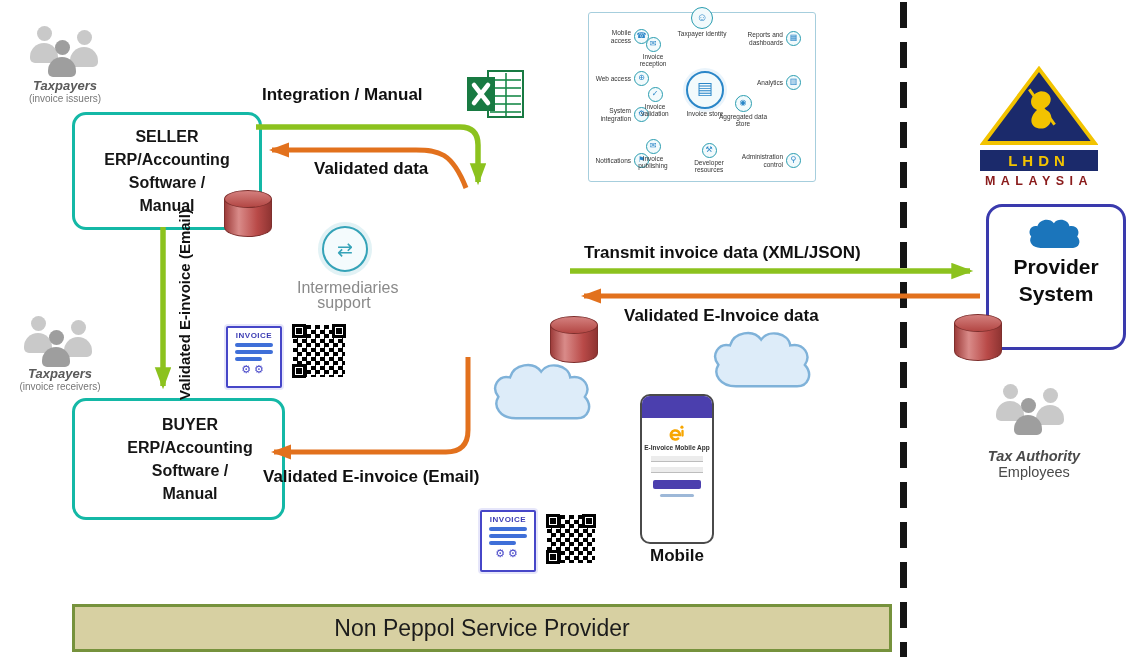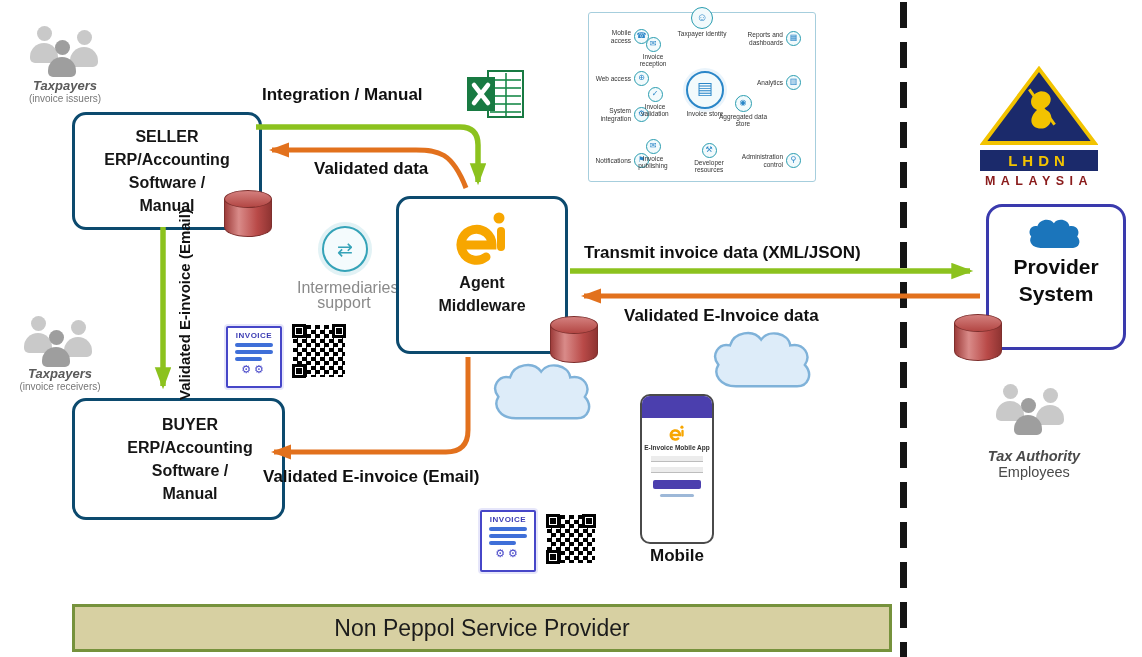--- a/index.html
+++ b/index.html
@@ -5,21 +5,21 @@
   html,body{margin:0;padding:0;background:#fff;}
   body{width:1142px;height:657px;font-family:"Liberation Sans",sans-serif;position:relative;overflow:hidden;}
   .canvas{position:relative;width:1142px;height:657px;background:#fff;}
 
   
   .separator{position:absolute;left:900px;top:2px;width:7px;height:655px;z-index:1;
     background:repeating-linear-gradient(180deg,#141414 0 26px,transparent 26px 40px);}
   .arrows{position:absolute;left:0;top:0;width:1142px;height:657px;z-index:5;pointer-events:none;}
 
   
-  .gbox{position:absolute;background:#fff;border:3px solid #0c4a6e;border-radius:14px;z-index:3;
+  .gbox{position:absolute;background:#fff;border:3px solid #14b8a6;border-radius:14px;z-index:3;
     display:flex;flex-direction:column;align-items:center;justify-content:center;
     font-weight:700;font-size:16px;color:#161616;line-height:23px;text-align:center;}
   .seller{left:72px;top:112px;width:184px;height:112px;}
   .buyer{left:72px;top:398px;width:184px;height:116px;padding-left:23px;}
   .agent{left:396px;top:196px;width:172px;height:158px;justify-content:flex-start;padding-top:8px;box-sizing:border-box;}
   .agent .lines{margin-top:2px;}
 
   .mbox{position:absolute;left:986px;top:204px;width:140px;height:146px;background:#fff;border:3px solid #3a3aad;
     border-radius:16px;z-index:3;display:flex;flex-direction:column;align-items:center;padding-top:8px;box-sizing:border-box;
     font-weight:700;font-size:21px;color:#0d0d0d;line-height:27px;text-align:center;}
@@ -242,33 +242,20 @@
       <span class="ms-icon">⚲</span>
     </div>
   </div>
 
   <div class="inter-icon">⇄</div>
   <div class="inter-cap">
     <div>Intermediaries</div>
     <div>support</div>
   </div>
 
-  <div class="gbox agent">
-    <div class="agent-logo">
-      <svg width="54" height="62" viewBox="0 0 54 62">
-        <circle cx="44" cy="11" r="5.5" fill="#f7a600"></circle>
-        <path d="M46,24 V40" stroke="#f7a600" stroke-width="8" stroke-linecap="round"></path>
-        <path d="M9,38 H37 A15.5,15.5 0 1 0 31,50" fill="none" stroke="#f7a600" stroke-width="9" stroke-linecap="round"></path>
-      </svg>
-    </div>
-    <div class="lines">
-      <div>Agent</div>
-      <div>Middleware</div>
-    </div>
-  </div>
   <div class="cylinder" style="left:550px;top:316px;">
     <div class="cyl-body"></div>
       <div class="cyl-top"></div>
   </div>
 
   <div class="albl" style="left:584px;top:243px;">Transmit invoice data (XML/JSON)</div>
   <div class="albl" style="left:624px;top:306px;">Validated E-Invoice data</div>
 
   <div class="vlbl">Validated E-invoice (Email)</div>
 

